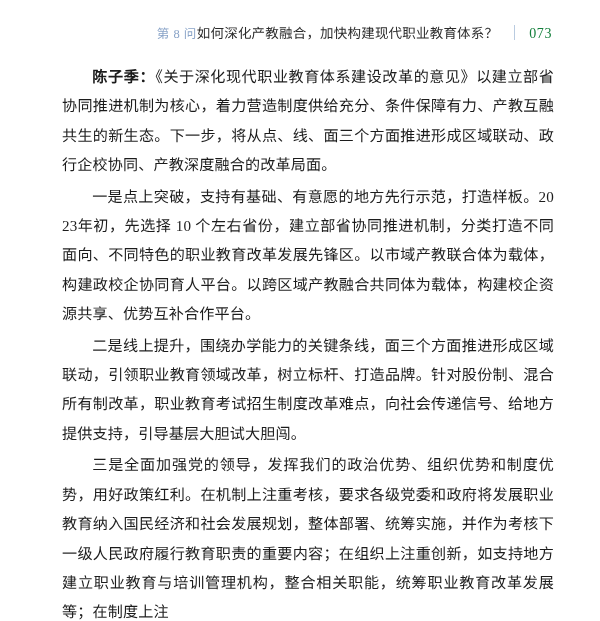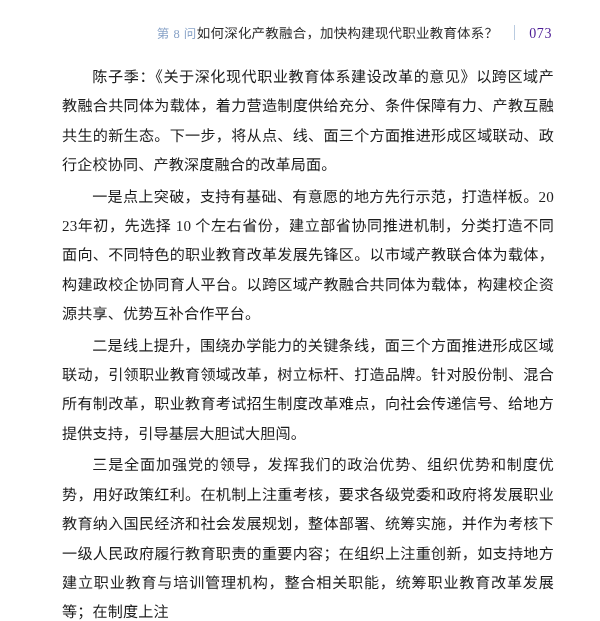--- a/index.html
+++ b/index.html
@@ -51,21 +51,21 @@
     display: inline-block;
     width: 1px;
     height: 15px;
     background: #b9cbe0;
     margin: 0 14px 0 16px;
     position: relative;
     top: 2px;
   }
   .rh-folio {
     font-size: 14px;
-    color: #4c1d95;
+    color: #15803d;
     letter-spacing: 0.6px;
   }
 
   
   .body-text {
     position: absolute;
     top: 63px;
     left: 62px;
     width: 492px;
   }
@@ -77,39 +77,39 @@
     text-justify: inter-ideograph;
     text-indent: 2em;
     color: #1c1c1c;
     letter-spacing: 0.15px;
     word-break: break-all;
   }
   .para + .para {
     margin-top: 2px;
   }
   .speaker {
-    font-weight: normal;
+    font-weight: bold;
     letter-spacing: 0.3px;
   }
 </style>
 </head>
 <body>
 
 <div class="page">
 
   <div class="running-head">
     <span class="rh-qnum">第 8 问</span>
     <span class="rh-title">如何深化产教融合，加快构建现代职业教育体系？</span>
     <span class="rh-rule"></span>
     <span class="rh-folio">073</span>
   </div>
 
   <div class="body-text">
 
-    <p class="para"><span class="speaker">陈子季：</span><span>《关于深化现代职业教育体系建设改革的意见》以跨区域产教融合共同体为载体，着力营造制度供给充分、条件保障有力、产教互融共生的新生态。下一步，将从点、线、面三个方面推进形成区域联动、政行企校协同、产教深度融合的改革局面。</span></p>
+    <p class="para"><span class="speaker">陈子季：</span><span>《关于深化现代职业教育体系建设改革的意见》以建立部省协同推进机制为核心，着力营造制度供给充分、条件保障有力、产教互融共生的新生态。下一步，将从点、线、面三个方面推进形成区域联动、政行企校协同、产教深度融合的改革局面。</span></p>
 
     <p class="para"><span>一是点上突破，支持有基础、有意愿的地方先行示范，打造样板。2023年初，先选择 10 个左右省份，建立部省协同推进机制，分类打造不同面向、不同特色的职业教育改革发展先锋区。以市域产教联合体为载体，构建政校企协同育人平台。以跨区域产教融合共同体为载体，构建校企资源共享、优势互补合作平台。</span></p>
 
     <p class="para"><span>二是线上提升，围绕办学能力的关键条线，面三个方面推进形成区域联动，引领职业教育领域改革，树立标杆、打造品牌。针对股份制、混合所有制改革，职业教育考试招生制度改革难点，向社会传递信号、给地方提供支持，引导基层大胆试大胆闯。</span></p>
 
     <p class="para"><span>三是全面加强党的领导，发挥我们的政治优势、组织优势和制度优势，用好政策红利。在机制上注重考核，要求各级党委和政府将发展职业教育纳入国民经济和社会发展规划，整体部署、统筹实施，并作为考核下一级人民政府履行教育职责的重要内容；在组织上注重创新，如支持地方建立职业教育与培训管理机构，整合相关职能，统筹职业教育改革发展等；在制度上注</span></p>
 
   </div>
 
 </div>

